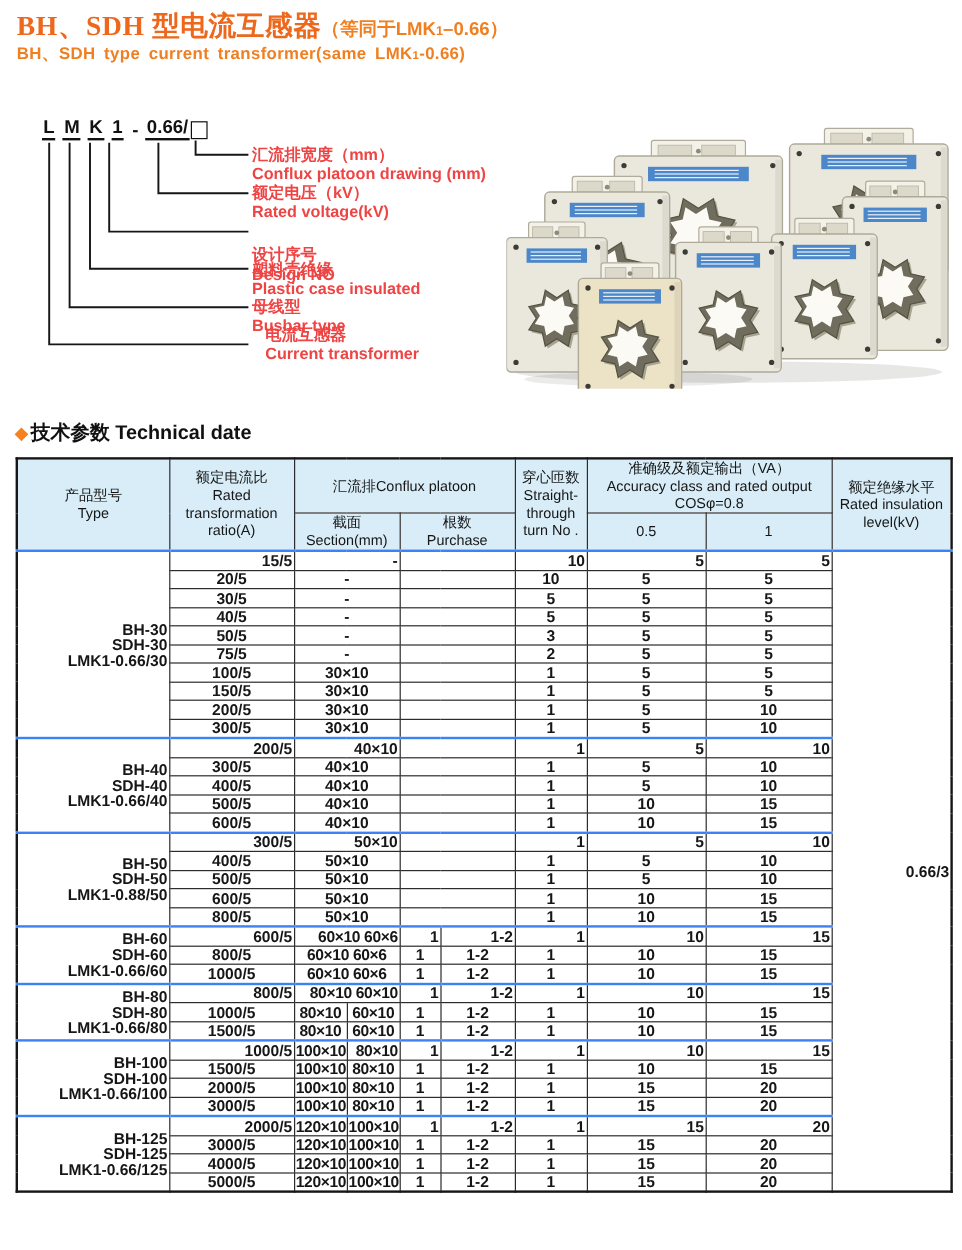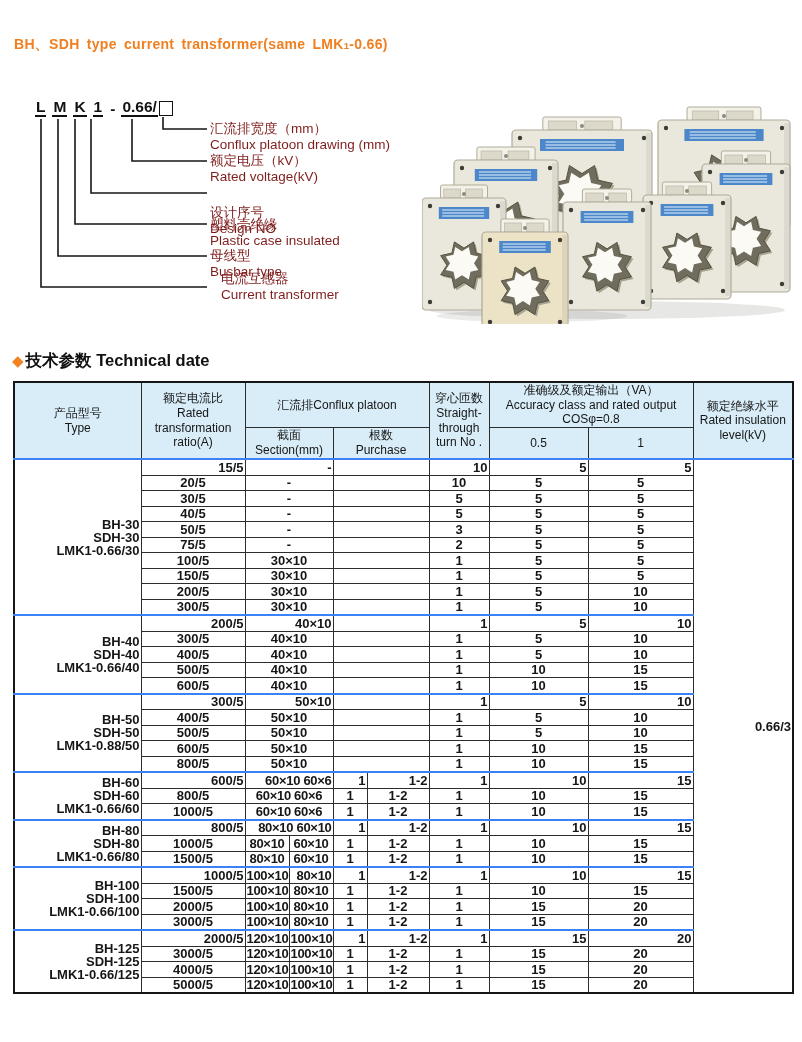--- a/index.html
+++ b/index.html
@@ -17,21 +17,21 @@
   
   .section-head{position:absolute;left:12px;font-size:16.5px;font-weight:700;color:#111;white-space:nowrap;}
   .section-head .diamond{color:#f5821f;font-size:15px;margin-right:2px;}
   
   .type-code{position:absolute;left:35px;top:99px;display:flex;align-items:flex-end;
              font-weight:700;font-size:15.5px;color:#111;}
   .type-code .seg{display:inline-block;border-bottom:2px solid #111;padding:0 1px 1px 1px;margin-right:6px;line-height:15px;}
   .type-code .seg.nl{border-bottom:none;margin-right:5px;}
   .type-code .seg.last{margin-right:0;}
   .tc-box{display:inline-block;width:12px;height:13px;border:1.6px solid #111;margin-left:1px;margin-bottom:1px;}
-  .tc-label{position:absolute;left:210px;font-weight:400;font-size:13.5px;line-height:15.5px;white-space:nowrap;color:#7f1d1d;}
+  .tc-label{position:absolute;left:210px;font-weight:700;font-size:13.5px;line-height:15.5px;white-space:nowrap;color:#ef4444;}
   .connector-svg{position:absolute;left:0;top:0;pointer-events:none;}
   
   table.tech{position:absolute;left:13px;top:381px;width:779px;border-collapse:collapse;table-layout:fixed;
              border:2px solid #161616;}
   table.tech th,table.tech td{border:1px solid #2c2c2c;padding:0 1px;text-align:center;overflow:hidden;}
   table.tech thead th{background:#d8edf8;font-weight:400;font-size:12px;line-height:1.22;white-space:pre-line;}
   table.tech thead tr:first-child th{height:44px;}
   table.tech thead tr:last-child th{height:30px;}
   th.turnhead{text-align:left;padding-left:3px;}
   table.tech tbody td{height:14.5px;font-size:13px;font-weight:700;line-height:1;}
@@ -40,20 +40,21 @@
   td.ins{font-size:13.5px;font-weight:700;vertical-align:middle;}
   tr.gs td{border-top:2px solid #3b82f6;text-align:right;}
   
   .photo{position:absolute;left:422px;top:96px;}
 </style>
 </head>
 <body>
 
 <div class="page">
 
+  <div class="title-cn"><span>BH、SDH 型电流互感器</span><span class="paren"><span>（等同于LMK</span><span class="sub1">1</span><span>–0.66）</span></span></div>
   <div class="title-en"><span>BH、SDH type current transformer(same LMK</span><span class="sub1">1</span><span>-0.66)</span></div>
 
 
   <div class="type-code">
     <span class="seg">L</span>
     <span class="seg">M</span>
     <span class="seg">K</span>
     <span class="seg">1</span>
     <span class="seg nl">-</span>
     <span class="seg last">0.66/</span>

